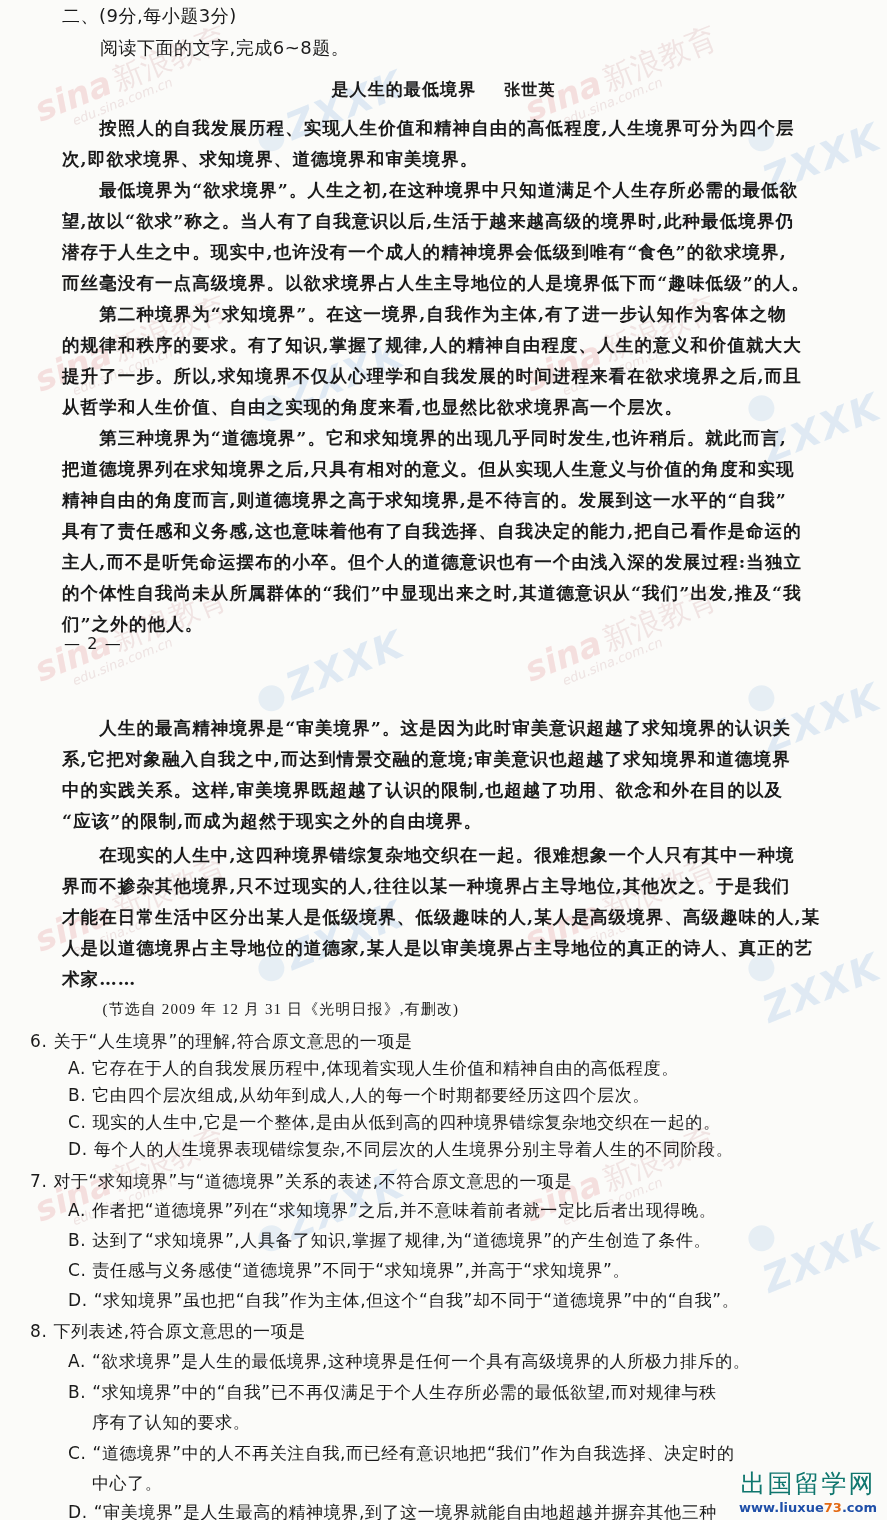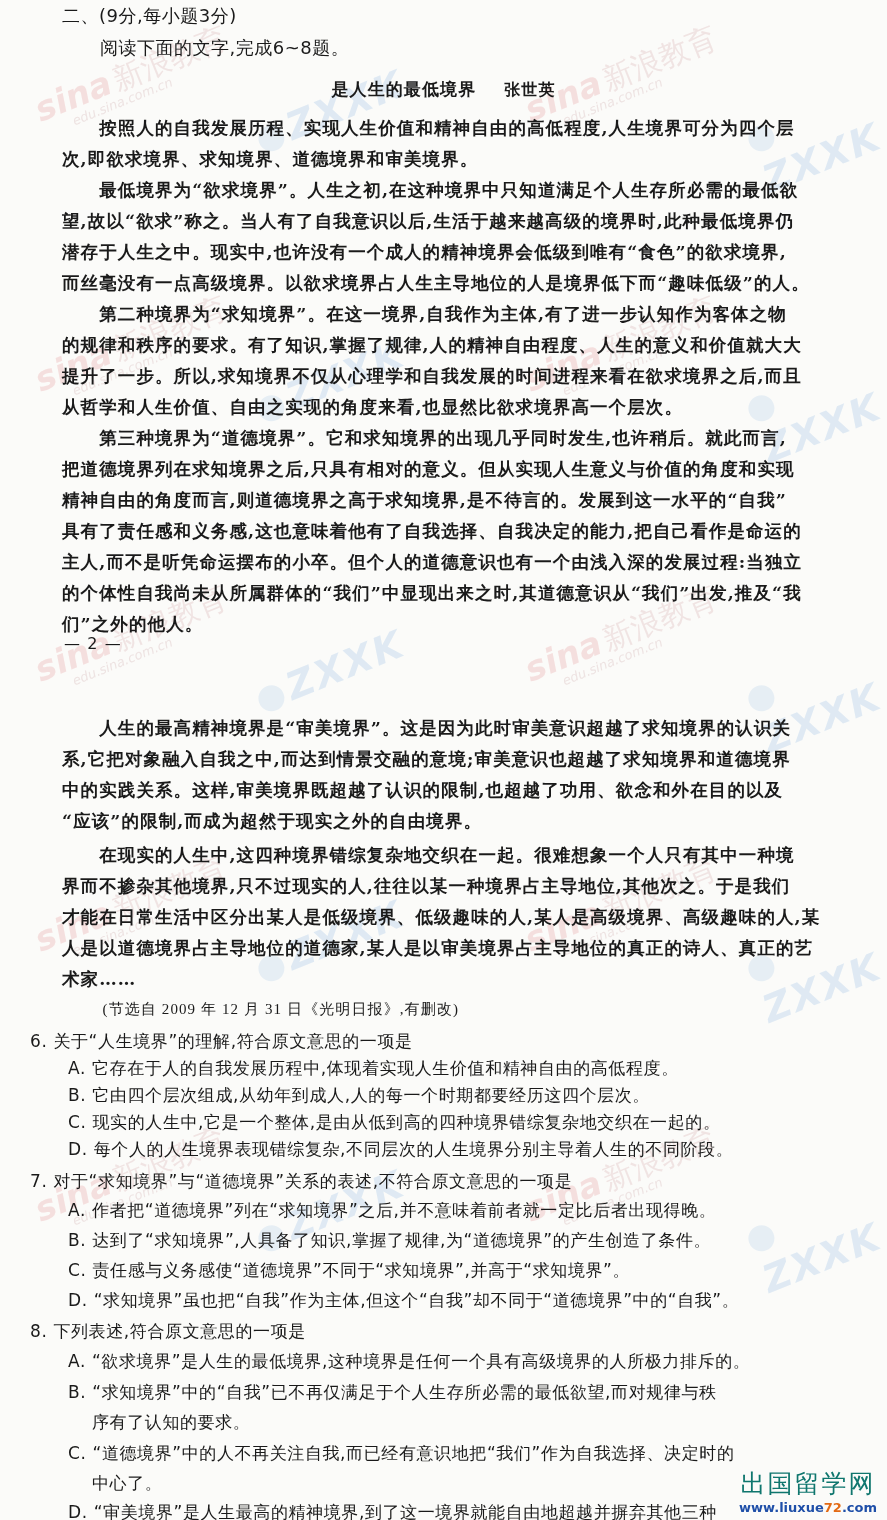--- a/index.html
+++ b/index.html
@@ -108,14 +108,14 @@
 <div class="line q" style="top:1320px;padding-left:30px;">8. 下列表述,符合原文意思的一项是</div>
 <div class="line q" style="top:1350px;padding-left:68px;">A. “欲求境界”是人生的最低境界,这种境界是任何一个具有高级境界的人所极力排斥的。</div>
 <div class="line q" style="top:1381px;padding-left:68px;">B. “求知境界”中的“自我”已不再仅满足于个人生存所必需的最低欲望,而对规律与秩</div>
 <div class="line q" style="top:1411px;padding-left:92px;">序有了认知的要求。</div>
 <div class="line q" style="top:1442px;padding-left:68px;">C. “道德境界”中的人不再关注自我,而已经有意识地把“我们”作为自我选择、决定时的</div>
 <div class="line q" style="top:1472px;padding-left:92px;">中心了。</div>
 <div class="line q" style="top:1501px;padding-left:68px;">D. “审美境界”是人生最高的精神境界,到了这一境界就能自由地超越并摒弃其他三种</div>
 
 <div class="logo" style="background:#fbfbf9;padding:2px 4px;">
   <span class="cn">出国留学网</span>
-  <span class="url"><span>www.liuxue</span><span class="hl">72</span><span>.com</span></span>
+  <span class="url"><span>www.liuxue</span><span class="hl">73</span><span>.com</span></span>
 </div>
 
 </body></html>

